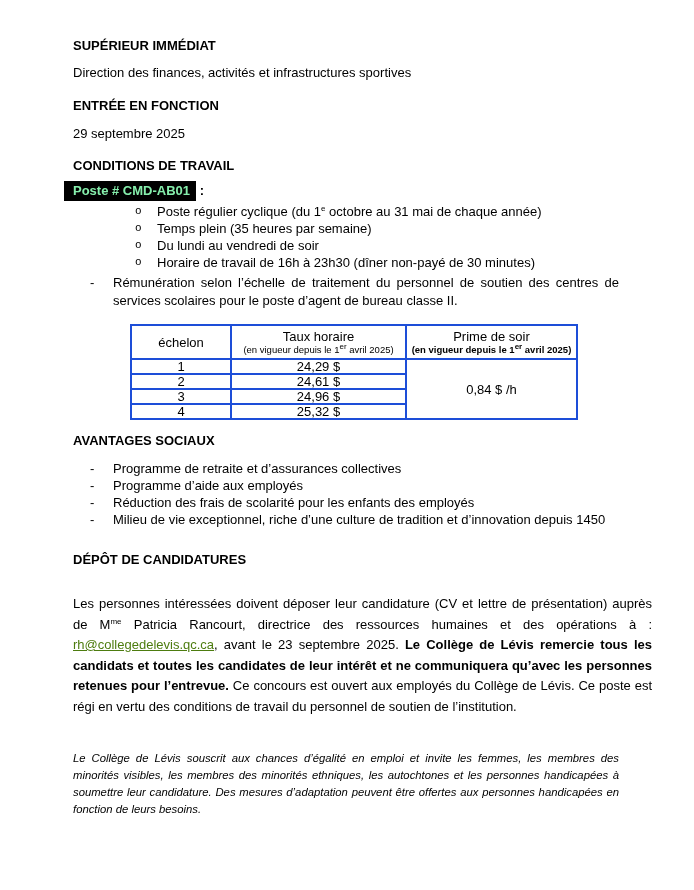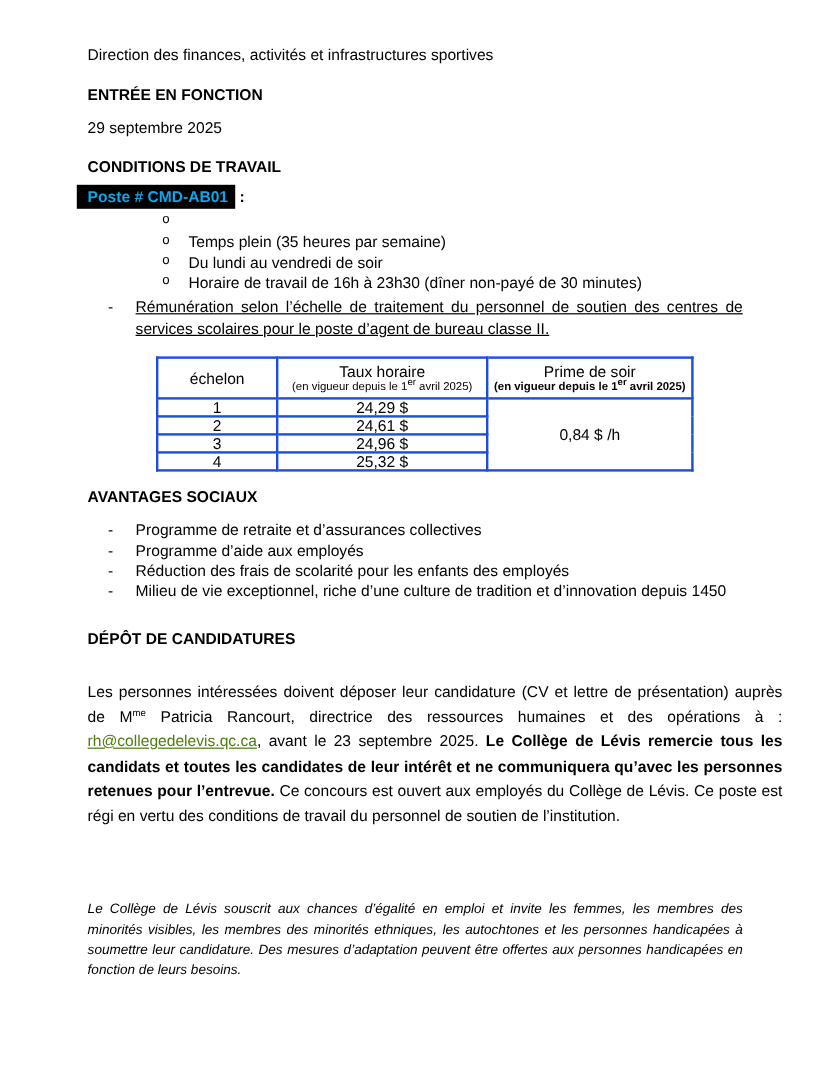--- a/index.html
+++ b/index.html
@@ -21,33 +21,33 @@
   .mb15 { margin-bottom:15px; }
   .mb7  { margin-bottom:7px; }
   .mb3  { margin-bottom:3px; }
   .mb14 { margin-bottom:14px; }
   .mb12 { margin-bottom:12px; }
   .mb23 { margin-bottom:23px; }
   .mb9  { margin-bottom:26px; }
 
   .poste-line { line-height:17px; margin-bottom:2px; }
   .poste-highlight {
-    display:inline-block; background:#000; color:#0ea5e9; font-weight:700;
+    display:inline-block; background:#000; color:#86efac; font-weight:700;
     padding:1px 6px 2px 9px; margin-left:-9px;
   }
   .poste-suffix { font-weight:700; }
 
   .o-item { display:flex; line-height:17px; }
   .o-marker { flex:none; width:22px; margin-left:62px; font-family:"Liberation Mono", monospace; font-size:11px; }
   .o-text { flex:1; }
 
   .dash-item { display:flex; line-height:17px; }
   .dash-marker { flex:none; width:23px; margin-left:17px; }
   .dash-text { flex:1; }
-  .justify { text-align:justify;text-decoration:underline; }
+  .justify { text-align:justify; }
   .rem-text { line-height:18px; }
 
   .sup { font-size:8px; vertical-align:super; line-height:0; }
 
   .pay-table { border-collapse:collapse; table-layout:fixed; width:446px; margin-left:57px; border:2px solid #000; }
   .pay-table th, .pay-table td { border:2px solid #1d4ed8; padding:0; }
   .pay-table thead th { height:32px; font-weight:400; text-align:center; vertical-align:middle; }
   .th-main { display:block; font-size:13px; line-height:15px; }
   .th-sub { display:block; font-size:9.5px; line-height:11px; }
   .th-sub-bold { font-weight:700; }
@@ -61,32 +61,34 @@
   .footer {
     position:absolute; top:750px; left:73px; width:546px;
     font-style:italic; font-size:11.3px; line-height:17px; text-align:justify;
   }
 </style>
 </head>
 <body>
 
 <div class="page">
 
+  <div class="heading mb10">SUPÉRIEUR IMMÉDIAT</div>
   <div class="body-line mb16">Direction des finances, activités et infrastructures sportives</div>
 
   <div class="heading mb11">ENTRÉE EN FONCTION</div>
   <div class="body-line mb15">29 septembre 2025</div>
 
   <div class="heading mb7">CONDITIONS DE TRAVAIL</div>
 
   <div class="poste-line"><span class="poste-highlight">Poste # CMD-AB01</span><span class="poste-suffix"> :</span></div>
 
   <div class="o-list mb3">
     <div class="o-item">
       <span class="o-marker">o</span>
+      <span class="o-text"><span>Poste régulier cyclique (du 1</span><span class="sup">e</span><span> octobre au 31 mai de chaque année)</span></span>
     </div>
     <div class="o-item">
       <span class="o-marker">o</span>
       <span class="o-text">Temps plein (35 heures par semaine)</span>
     </div>
     <div class="o-item">
       <span class="o-marker">o</span>
       <span class="o-text">Du lundi au vendredi de soir</span>
     </div>
     <div class="o-item">

